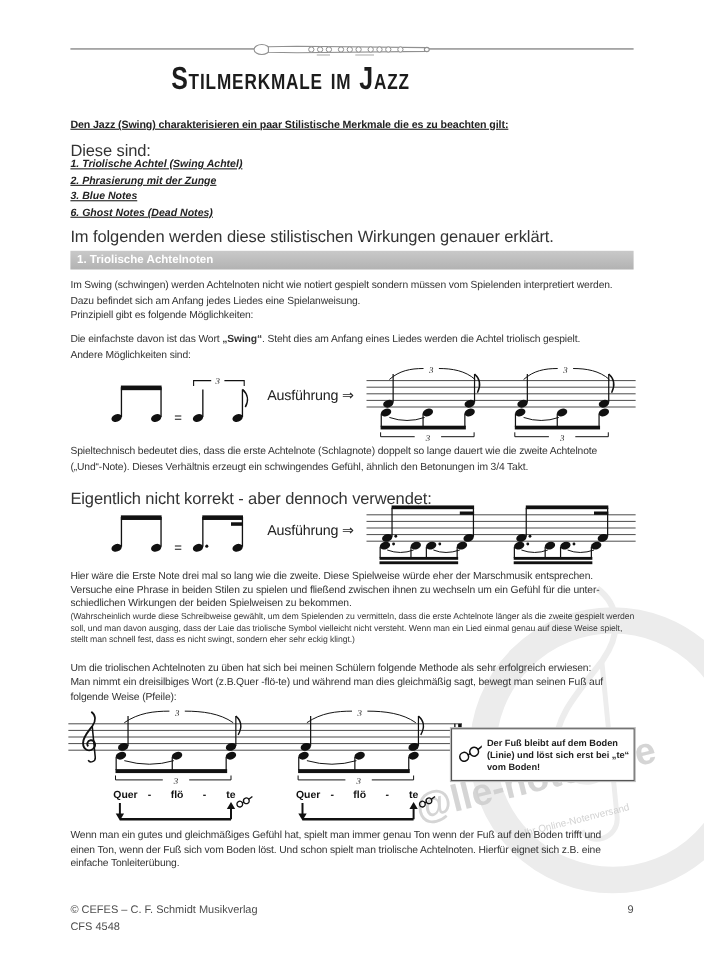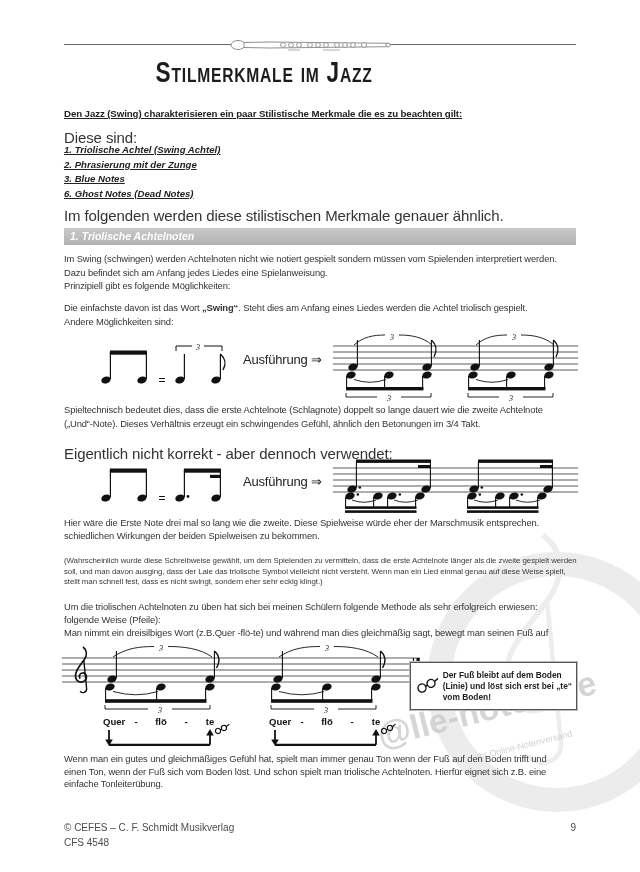--- a/index.html
+++ b/index.html
@@ -15,21 +15,21 @@
   
   .lead{font-weight:bold;font-size:9.7px;letter-spacing:-.1px;color:#222;}
   .body-par{font-size:9.4px;line-height:13.5px;letter-spacing:-.12px;color:#333;}
   .small-par{font-size:7.9px;line-height:10.6px;letter-spacing:-.08px;color:#3a3a3a;}
   .list-item{font-size:9.6px;line-height:14.6px;font-weight:bold;font-style:italic;
              text-decoration:underline;color:#222;}
   .plain{font-size:15px;letter-spacing:-.1px;color:#333;}
   .bar{position:absolute;left:64px;width:512px;height:17px;top:228px;
        background:linear-gradient(to bottom,#c9c9c9,#b2b2b2);
        color:#ffffff;font-weight:bold;font-size:10.5px;line-height:17px;padding-left:6px;
-       box-sizing:border-box;font-style:italic;}
+       box-sizing:border-box;}
   .exec-label{font-size:13px;letter-spacing:-.2px;color:#222;}
   
   .note-box{position:absolute;left:410px;top:662px;width:167px;height:48px;background:#fff;
             border:1px solid #555;box-shadow:0 0 0 1px #bbb;display:flex;align-items:center;
             box-sizing:border-box;padding:16px 4px;}
   .note-box-text{font-size:8.4px;font-weight:bold;line-height:11px;white-space:pre;
                  color:#1d1d1d;margin-left:5px;}
   
   .wm{position:absolute;z-index:0;}
   .wm-text{font-size:34px;font-weight:bold;color:#cbcbcb;opacity:.8;
@@ -91,21 +91,21 @@
     </div>
 
     <div class="abs lead line" style="left:64px;top:108px;text-decoration:underline;">Den Jazz (Swing) charakterisieren ein paar Stilistische Merkmale die es zu beachten gilt:</div>
     <div class="abs plain" style="left:64px;top:129px;">Diese sind:</div>
     <div class="abs" style="left:64px;top:143px;">
       <div class="list-item line">1. Triolische Achtel (Swing Achtel)</div>
       <div class="list-item line">2. Phrasierung mit der Zunge</div>
       <div class="list-item line">3. Blue Notes</div>
       <div class="list-item line">6. Ghost Notes (Dead Notes)</div>
     </div>
-    <div class="abs plain line" style="left:64px;top:207px;">Im folgenden werden diese stilistischen Merkmale genauer ähnlich.</div>
+    <div class="abs plain line" style="left:64px;top:207px;">Im folgenden werden diese stilistischen Wirkungen genauer erklärt.</div>
 
     <div class="bar">1. Triolische Achtelnoten</div>
 
     <div class="abs body-par" style="left:64px;top:252px;">
       <div class="line">Im Swing (schwingen) werden Achtelnoten nicht wie notiert gespielt sondern müssen vom Spielenden interpretiert werden.</div>
       <div class="line">Dazu befindet sich am Anfang jedes Liedes eine Spielanweisung.</div>
       <div class="line">Prinzipiell gibt es folgende Möglichkeiten:</div>
     </div>
 
     <div class="abs body-par" style="left:64px;top:301px;">
@@ -274,32 +274,33 @@
         <line x1="68.6" y1="45" x2="68.6" y2="55" stroke="#111" stroke-width="1.1"></line>
         <rect x="-2" y="54.3" width="71.5" height="2.6" fill="#111"></rect>
         <rect x="-2" y="58.3" width="71.5" height="2.6" fill="#111"></rect>
         <path d="M5 48 Q 17 52.5 29 48" fill="none" stroke="#111" stroke-width="0.9"></path>
         <path d="M47 48 Q 58 52.5 71 48" fill="none" stroke="#111" stroke-width="0.9"></path>
       </g>
     </svg>
 
     <div class="abs body-par" style="left:64px;top:517px;line-height:12.6px;">
       <div class="line">Hier wäre die Erste Note drei mal so lang wie die zweite. Diese Spielweise würde eher der Marschmusik entsprechen.</div>
+      <div class="line">Versuche eine Phrase in beiden Stilen zu spielen und fließend zwischen ihnen zu wechseln um ein Gefühl für die unter-</div>
       <div class="line">schiedlichen Wirkungen der beiden Spielweisen zu bekommen.</div>
     </div>
     <div class="abs small-par" style="left:64px;top:556px;">
       <div class="line">(Wahrscheinlich wurde diese Schreibweise gewählt, um dem Spielenden zu vermitteln, dass die erste Achtelnote länger als die zweite gespielt werden</div>
       <div class="line">soll, und man davon ausging, dass der Laie das triolische Symbol vielleicht nicht versteht. Wenn man ein Lied einmal genau auf diese Weise spielt,</div>
       <div class="line">stellt man schnell fest, dass es nicht swingt, sondern eher sehr eckig klingt.)</div>
     </div>
 
     <div class="abs body-par" style="left:64px;top:600px;line-height:13px;">
       <div class="line">Um die triolischen Achtelnoten zu üben hat sich bei meinen Schülern folgende Methode als sehr erfolgreich erwiesen:</div>
+      <div class="line">Man nimmt ein dreisilbiges Wort (z.B.Quer -flö-te) und während man dies gleichmäßig sagt, bewegt man seinen Fuß auf</div>
       <div class="line">folgende Weise (Pfeile):</div>
-      <div class="line">Man nimmt ein dreisilbiges Wort (z.B.Quer -flö-te) und während man dies gleichmäßig sagt, bewegt man seinen Fuß auf</div>
     </div>
 
     <svg class="abs" style="left:62px;top:642px;" width="364" height="118">
       <g stroke="#333" stroke-width="0.8">
         <line x1="0" y1="16" x2="358" y2="16"></line>
           <line x1="0" y1="22" x2="358" y2="22"></line>
         <line x1="0" y1="28" x2="358" y2="28"></line>
           <line x1="0" y1="34" x2="358" y2="34"></line>
         <line x1="0" y1="40" x2="358" y2="40"></line>
       </g>

